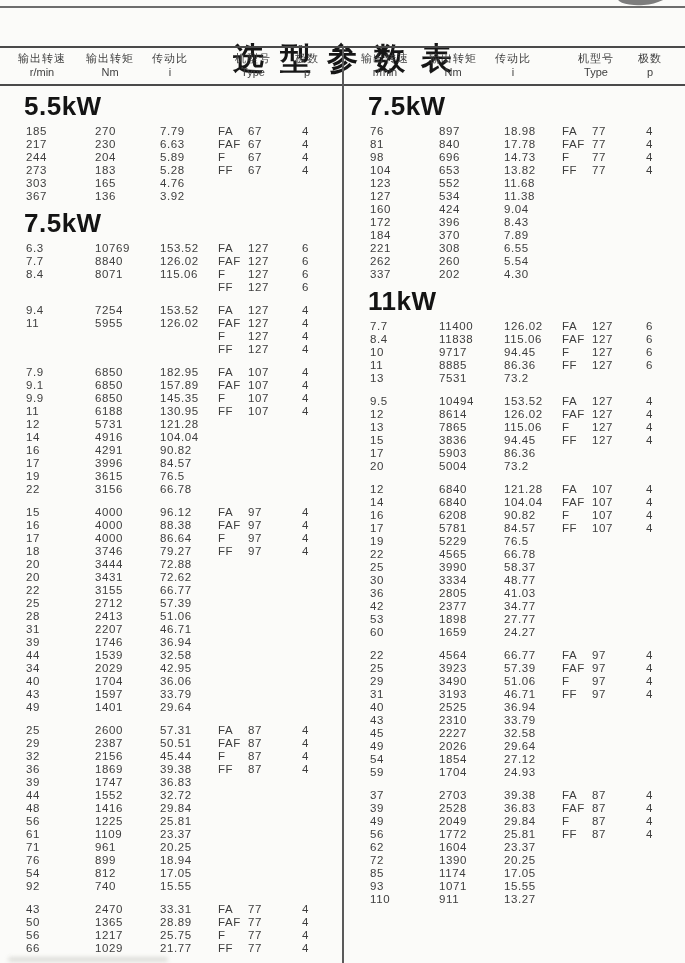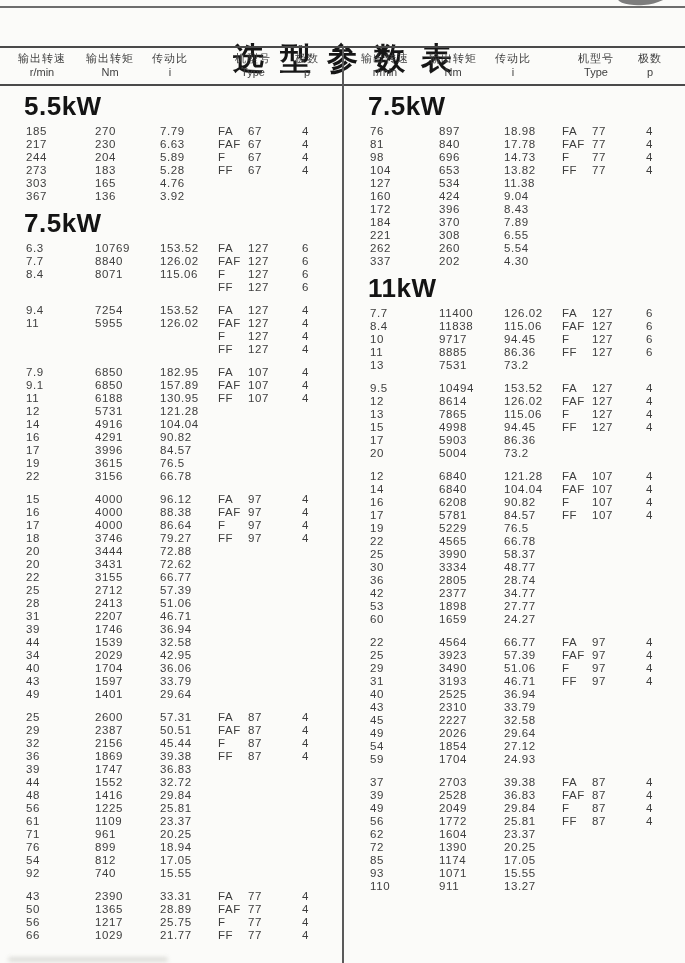--- a/index.html
+++ b/index.html
@@ -104,20 +104,21 @@
       </div>
       <div class="block">
         <div class="row"><span class="c-speed">9.4</span><span class="c-torque">7254</span><span class="c-ratio">153.52</span><span class="c-type">FA</span><span class="c-size">127</span><span class="c-poles">4</span></div>
         <div class="row"><span class="c-speed">11</span><span class="c-torque">5955</span><span class="c-ratio">126.02</span><span class="c-type">FAF</span><span class="c-size">127</span><span class="c-poles">4</span></div>
         <div class="row"><span class="c-speed"></span><span class="c-torque"></span><span class="c-ratio"></span><span class="c-type">F</span><span class="c-size">127</span><span class="c-poles">4</span></div>
         <div class="row"><span class="c-speed"></span><span class="c-torque"></span><span class="c-ratio"></span><span class="c-type">FF</span><span class="c-size">127</span><span class="c-poles">4</span></div>
       </div>
       <div class="block">
         <div class="row"><span class="c-speed">7.9</span><span class="c-torque">6850</span><span class="c-ratio">182.95</span><span class="c-type">FA</span><span class="c-size">107</span><span class="c-poles">4</span></div>
         <div class="row"><span class="c-speed">9.1</span><span class="c-torque">6850</span><span class="c-ratio">157.89</span><span class="c-type">FAF</span><span class="c-size">107</span><span class="c-poles">4</span></div>
+        <div class="row"><span class="c-speed">9.9</span><span class="c-torque">6850</span><span class="c-ratio">145.35</span><span class="c-type">F</span><span class="c-size">107</span><span class="c-poles">4</span></div>
         <div class="row"><span class="c-speed">11</span><span class="c-torque">6188</span><span class="c-ratio">130.95</span><span class="c-type">FF</span><span class="c-size">107</span><span class="c-poles">4</span></div>
         <div class="row"><span class="c-speed">12</span><span class="c-torque">5731</span><span class="c-ratio">121.28</span><span class="c-type"></span><span class="c-size"></span><span class="c-poles"></span></div>
         <div class="row"><span class="c-speed">14</span><span class="c-torque">4916</span><span class="c-ratio">104.04</span><span class="c-type"></span><span class="c-size"></span><span class="c-poles"></span></div>
         <div class="row"><span class="c-speed">16</span><span class="c-torque">4291</span><span class="c-ratio">90.82</span><span class="c-type"></span><span class="c-size"></span><span class="c-poles"></span></div>
         <div class="row"><span class="c-speed">17</span><span class="c-torque">3996</span><span class="c-ratio">84.57</span><span class="c-type"></span><span class="c-size"></span><span class="c-poles"></span></div>
         <div class="row"><span class="c-speed">19</span><span class="c-torque">3615</span><span class="c-ratio">76.5</span><span class="c-type"></span><span class="c-size"></span><span class="c-poles"></span></div>
         <div class="row"><span class="c-speed">22</span><span class="c-torque">3156</span><span class="c-ratio">66.78</span><span class="c-type"></span><span class="c-size"></span><span class="c-poles"></span></div>
       </div>
       <div class="block">
         <div class="row"><span class="c-speed">15</span><span class="c-torque">4000</span><span class="c-ratio">96.12</span><span class="c-type">FA</span><span class="c-size">97</span><span class="c-poles">4</span></div>
@@ -146,67 +147,68 @@
         <div class="row"><span class="c-speed">44</span><span class="c-torque">1552</span><span class="c-ratio">32.72</span><span class="c-type"></span><span class="c-size"></span><span class="c-poles"></span></div>
         <div class="row"><span class="c-speed">48</span><span class="c-torque">1416</span><span class="c-ratio">29.84</span><span class="c-type"></span><span class="c-size"></span><span class="c-poles"></span></div>
         <div class="row"><span class="c-speed">56</span><span class="c-torque">1225</span><span class="c-ratio">25.81</span><span class="c-type"></span><span class="c-size"></span><span class="c-poles"></span></div>
         <div class="row"><span class="c-speed">61</span><span class="c-torque">1109</span><span class="c-ratio">23.37</span><span class="c-type"></span><span class="c-size"></span><span class="c-poles"></span></div>
         <div class="row"><span class="c-speed">71</span><span class="c-torque">961</span><span class="c-ratio">20.25</span><span class="c-type"></span><span class="c-size"></span><span class="c-poles"></span></div>
         <div class="row"><span class="c-speed">76</span><span class="c-torque">899</span><span class="c-ratio">18.94</span><span class="c-type"></span><span class="c-size"></span><span class="c-poles"></span></div>
         <div class="row"><span class="c-speed">54</span><span class="c-torque">812</span><span class="c-ratio">17.05</span><span class="c-type"></span><span class="c-size"></span><span class="c-poles"></span></div>
         <div class="row"><span class="c-speed">92</span><span class="c-torque">740</span><span class="c-ratio">15.55</span><span class="c-type"></span><span class="c-size"></span><span class="c-poles"></span></div>
       </div>
       <div class="block">
-        <div class="row"><span class="c-speed">43</span><span class="c-torque">2390</span><span class="c-ratio">33.31</span><span class="c-type">FA</span><span class="c-size">77</span><span class="c-poles">4</span></div>
+        <div class="row"><span class="c-speed">43</span><span class="c-torque">2470</span><span class="c-ratio">33.31</span><span class="c-type">FA</span><span class="c-size">77</span><span class="c-poles">4</span></div>
         <div class="row"><span class="c-speed">50</span><span class="c-torque">1365</span><span class="c-ratio">28.89</span><span class="c-type">FAF</span><span class="c-size">77</span><span class="c-poles">4</span></div>
         <div class="row"><span class="c-speed">56</span><span class="c-torque">1217</span><span class="c-ratio">25.75</span><span class="c-type">F</span><span class="c-size">77</span><span class="c-poles">4</span></div>
         <div class="row"><span class="c-speed">66</span><span class="c-torque">1029</span><span class="c-ratio">21.77</span><span class="c-type">FF</span><span class="c-size">77</span><span class="c-poles">4</span></div>
       </div>
     </div>
   <div class="col right" id="col-right">
       <div class="section-title">7.5kW</div>
       <div class="block">
         <div class="row"><span class="c-speed">76</span><span class="c-torque">897</span><span class="c-ratio">18.98</span><span class="c-type">FA</span><span class="c-size">77</span><span class="c-poles">4</span></div>
         <div class="row"><span class="c-speed">81</span><span class="c-torque">840</span><span class="c-ratio">17.78</span><span class="c-type">FAF</span><span class="c-size">77</span><span class="c-poles">4</span></div>
         <div class="row"><span class="c-speed">98</span><span class="c-torque">696</span><span class="c-ratio">14.73</span><span class="c-type">F</span><span class="c-size">77</span><span class="c-poles">4</span></div>
         <div class="row"><span class="c-speed">104</span><span class="c-torque">653</span><span class="c-ratio">13.82</span><span class="c-type">FF</span><span class="c-size">77</span><span class="c-poles">4</span></div>
+        <div class="row"><span class="c-speed">123</span><span class="c-torque">552</span><span class="c-ratio">11.68</span><span class="c-type"></span><span class="c-size"></span><span class="c-poles"></span></div>
         <div class="row"><span class="c-speed">127</span><span class="c-torque">534</span><span class="c-ratio">11.38</span><span class="c-type"></span><span class="c-size"></span><span class="c-poles"></span></div>
         <div class="row"><span class="c-speed">160</span><span class="c-torque">424</span><span class="c-ratio">9.04</span><span class="c-type"></span><span class="c-size"></span><span class="c-poles"></span></div>
         <div class="row"><span class="c-speed">172</span><span class="c-torque">396</span><span class="c-ratio">8.43</span><span class="c-type"></span><span class="c-size"></span><span class="c-poles"></span></div>
         <div class="row"><span class="c-speed">184</span><span class="c-torque">370</span><span class="c-ratio">7.89</span><span class="c-type"></span><span class="c-size"></span><span class="c-poles"></span></div>
         <div class="row"><span class="c-speed">221</span><span class="c-torque">308</span><span class="c-ratio">6.55</span><span class="c-type"></span><span class="c-size"></span><span class="c-poles"></span></div>
         <div class="row"><span class="c-speed">262</span><span class="c-torque">260</span><span class="c-ratio">5.54</span><span class="c-type"></span><span class="c-size"></span><span class="c-poles"></span></div>
         <div class="row"><span class="c-speed">337</span><span class="c-torque">202</span><span class="c-ratio">4.30</span><span class="c-type"></span><span class="c-size"></span><span class="c-poles"></span></div>
       </div>
       <div class="section-title">11kW</div>
       <div class="block">
         <div class="row"><span class="c-speed">7.7</span><span class="c-torque">11400</span><span class="c-ratio">126.02</span><span class="c-type">FA</span><span class="c-size">127</span><span class="c-poles">6</span></div>
         <div class="row"><span class="c-speed">8.4</span><span class="c-torque">11838</span><span class="c-ratio">115.06</span><span class="c-type">FAF</span><span class="c-size">127</span><span class="c-poles">6</span></div>
         <div class="row"><span class="c-speed">10</span><span class="c-torque">9717</span><span class="c-ratio">94.45</span><span class="c-type">F</span><span class="c-size">127</span><span class="c-poles">6</span></div>
         <div class="row"><span class="c-speed">11</span><span class="c-torque">8885</span><span class="c-ratio">86.36</span><span class="c-type">FF</span><span class="c-size">127</span><span class="c-poles">6</span></div>
         <div class="row"><span class="c-speed">13</span><span class="c-torque">7531</span><span class="c-ratio">73.2</span><span class="c-type"></span><span class="c-size"></span><span class="c-poles"></span></div>
       </div>
       <div class="block">
         <div class="row"><span class="c-speed">9.5</span><span class="c-torque">10494</span><span class="c-ratio">153.52</span><span class="c-type">FA</span><span class="c-size">127</span><span class="c-poles">4</span></div>
         <div class="row"><span class="c-speed">12</span><span class="c-torque">8614</span><span class="c-ratio">126.02</span><span class="c-type">FAF</span><span class="c-size">127</span><span class="c-poles">4</span></div>
         <div class="row"><span class="c-speed">13</span><span class="c-torque">7865</span><span class="c-ratio">115.06</span><span class="c-type">F</span><span class="c-size">127</span><span class="c-poles">4</span></div>
-        <div class="row"><span class="c-speed">15</span><span class="c-torque">4998</span><span class="c-ratio">94.45</span><span class="c-type">FF</span><span class="c-size">127</span><span class="c-poles">4</span></div>
+        <div class="row"><span class="c-speed">15</span><span class="c-torque">3836</span><span class="c-ratio">94.45</span><span class="c-type">FF</span><span class="c-size">127</span><span class="c-poles">4</span></div>
         <div class="row"><span class="c-speed">17</span><span class="c-torque">5903</span><span class="c-ratio">86.36</span><span class="c-type"></span><span class="c-size"></span><span class="c-poles"></span></div>
         <div class="row"><span class="c-speed">20</span><span class="c-torque">5004</span><span class="c-ratio">73.2</span><span class="c-type"></span><span class="c-size"></span><span class="c-poles"></span></div>
       </div>
       <div class="block">
         <div class="row"><span class="c-speed">12</span><span class="c-torque">6840</span><span class="c-ratio">121.28</span><span class="c-type">FA</span><span class="c-size">107</span><span class="c-poles">4</span></div>
         <div class="row"><span class="c-speed">14</span><span class="c-torque">6840</span><span class="c-ratio">104.04</span><span class="c-type">FAF</span><span class="c-size">107</span><span class="c-poles">4</span></div>
         <div class="row"><span class="c-speed">16</span><span class="c-torque">6208</span><span class="c-ratio">90.82</span><span class="c-type">F</span><span class="c-size">107</span><span class="c-poles">4</span></div>
         <div class="row"><span class="c-speed">17</span><span class="c-torque">5781</span><span class="c-ratio">84.57</span><span class="c-type">FF</span><span class="c-size">107</span><span class="c-poles">4</span></div>
         <div class="row"><span class="c-speed">19</span><span class="c-torque">5229</span><span class="c-ratio">76.5</span><span class="c-type"></span><span class="c-size"></span><span class="c-poles"></span></div>
         <div class="row"><span class="c-speed">22</span><span class="c-torque">4565</span><span class="c-ratio">66.78</span><span class="c-type"></span><span class="c-size"></span><span class="c-poles"></span></div>
         <div class="row"><span class="c-speed">25</span><span class="c-torque">3990</span><span class="c-ratio">58.37</span><span class="c-type"></span><span class="c-size"></span><span class="c-poles"></span></div>
         <div class="row"><span class="c-speed">30</span><span class="c-torque">3334</span><span class="c-ratio">48.77</span><span class="c-type"></span><span class="c-size"></span><span class="c-poles"></span></div>
-        <div class="row"><span class="c-speed">36</span><span class="c-torque">2805</span><span class="c-ratio">28.74</span><span class="c-type"></span><span class="c-size"></span><span class="c-poles"></span></div>
+        <div class="row"><span class="c-speed">36</span><span class="c-torque">2805</span><span class="c-ratio">41.03</span><span class="c-type"></span><span class="c-size"></span><span class="c-poles"></span></div>
         <div class="row"><span class="c-speed">42</span><span class="c-torque">2377</span><span class="c-ratio">34.77</span><span class="c-type"></span><span class="c-size"></span><span class="c-poles"></span></div>
         <div class="row"><span class="c-speed">53</span><span class="c-torque">1898</span><span class="c-ratio">27.77</span><span class="c-type"></span><span class="c-size"></span><span class="c-poles"></span></div>
         <div class="row"><span class="c-speed">60</span><span class="c-torque">1659</span><span class="c-ratio">24.27</span><span class="c-type"></span><span class="c-size"></span><span class="c-poles"></span></div>
       </div>
       <div class="block">
         <div class="row"><span class="c-speed">22</span><span class="c-torque">4564</span><span class="c-ratio">66.77</span><span class="c-type">FA</span><span class="c-size">97</span><span class="c-poles">4</span></div>
         <div class="row"><span class="c-speed">25</span><span class="c-torque">3923</span><span class="c-ratio">57.39</span><span class="c-type">FAF</span><span class="c-size">97</span><span class="c-poles">4</span></div>
         <div class="row"><span class="c-speed">29</span><span class="c-torque">3490</span><span class="c-ratio">51.06</span><span class="c-type">F</span><span class="c-size">97</span><span class="c-poles">4</span></div>
         <div class="row"><span class="c-speed">31</span><span class="c-torque">3193</span><span class="c-ratio">46.71</span><span class="c-type">FF</span><span class="c-size">97</span><span class="c-poles">4</span></div>
         <div class="row"><span class="c-speed">40</span><span class="c-torque">2525</span><span class="c-ratio">36.94</span><span class="c-type"></span><span class="c-size"></span><span class="c-poles"></span></div>

